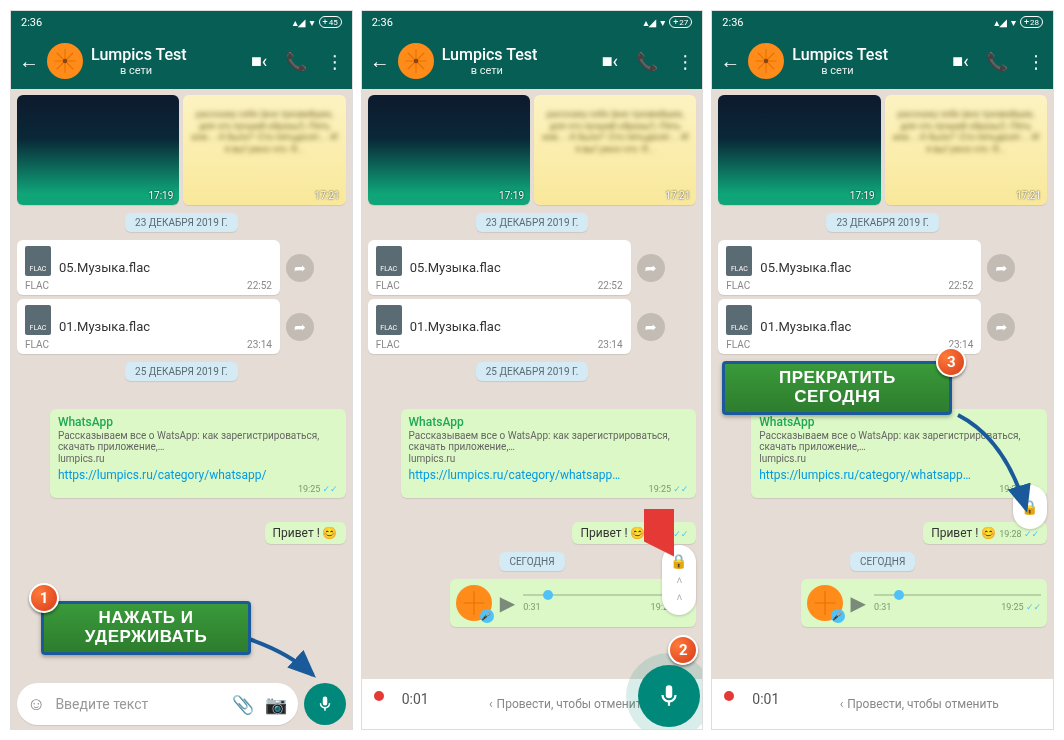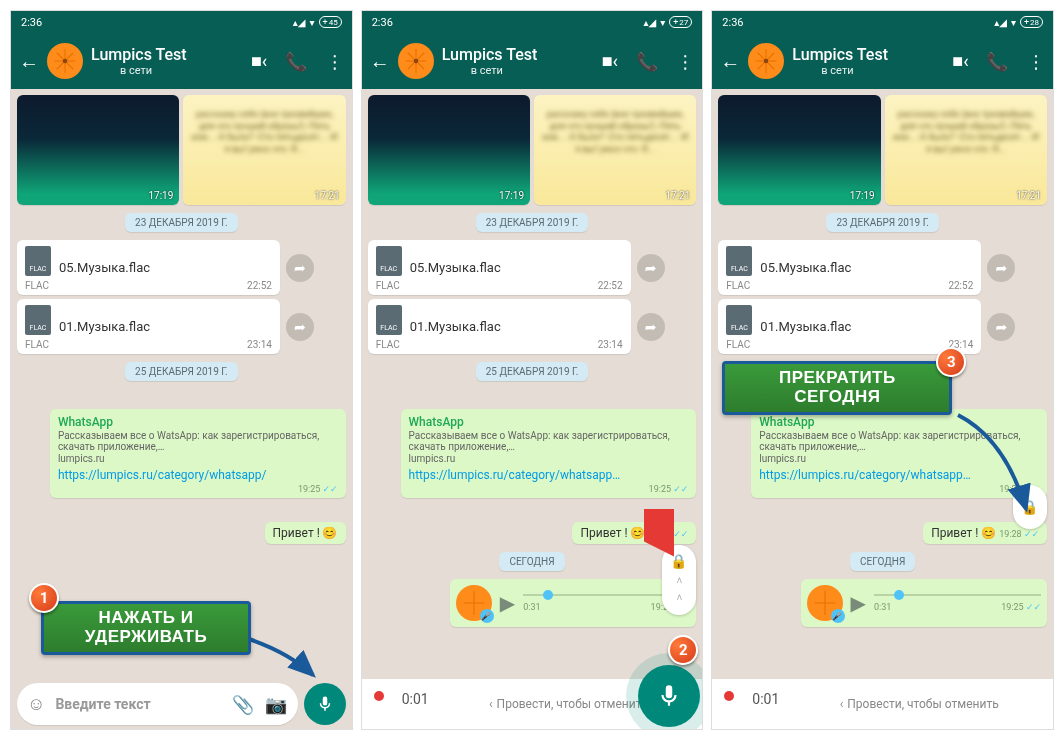--- a/index.html
+++ b/index.html
@@ -52,21 +52,21 @@
 .voice-av .mic-badge { position: absolute; bottom: -2px; right: -2px; width: 14px; height: 14px; border-radius: 50%; background: #4fc3f7; color: #fff; font-size: 8px; display: flex; align-items: center; justify-content: center; }
 .play-ic { color: #7a8b7a; font-size: 20px; }
 .track { flex: 1; }
 .track-bar { height: 2px; background: #b6d4a5; position: relative; }
 .track-dot { position: absolute; left: 12%; top: -4px; width: 10px; height: 10px; border-radius: 50%; background: #4fc3f7; }
 .track-meta { display: flex; justify-content: space-between; font-size: 9px; color: #7a9a6f; margin-top: 6px; }
 
 .inputbar { height: 50px; display: flex; align-items: center; padding: 4px 6px; gap: 6px; background: #e5ddd5; }
 .input-pill { flex: 1; height: 42px; background: #fff; border-radius: 22px; display: flex; align-items: center; padding: 0 10px; gap: 10px; box-shadow: 0 1px 1px rgba(0,0,0,0.1); }
 .pill-ic { color: #888; font-size: 18px; }
-.pill-text { flex: 1; color: #999; font-size: 14px; font-weight: bold; }
+.pill-text { flex: 1; color: #999; font-size: 14px; }
 .mic-btn { width: 42px; height: 42px; border-radius: 50%; background: #00897b; display: flex; align-items: center; justify-content: center; color: #fff; font-size: 18px; }
 .mic-btn.big { width: 62px; height: 62px; font-size: 26px; position: absolute; bottom: 2px; right: 2px; z-index: 5; box-shadow: 0 0 0 12px rgba(0,137,123,0.15); }
 
 .rec-bar { height: 50px; display: flex; padding: 12px 12px; gap: 18px; background: #fff; position: relative; }
 .rec-dot { width: 10px; height: 10px; border-radius: 50%; background: #e53935; }
 .rec-time { font-size: 14px; color: #555; }
 .rec-cancel { flex: 1; text-align: center; font-size: 12px; color: #888; display: flex; align-items: center; justify-content: center; gap: 4px; }
 
 .lock-bubble { position: absolute; right: 6px; bottom: 64px; width: 34px; height: 70px; background: #fff; border-radius: 20px; box-shadow: 0 1px 3px rgba(0,0,0,0.2); display: flex; flex-direction: column; align-items: center; justify-content: flex-start; padding-top: 8px; gap: 6px; z-index: 4; }
 .lock-bubble.short { height: 44px; border-radius: 22px; bottom: 150px; justify-content: center; padding-top: 0; }

